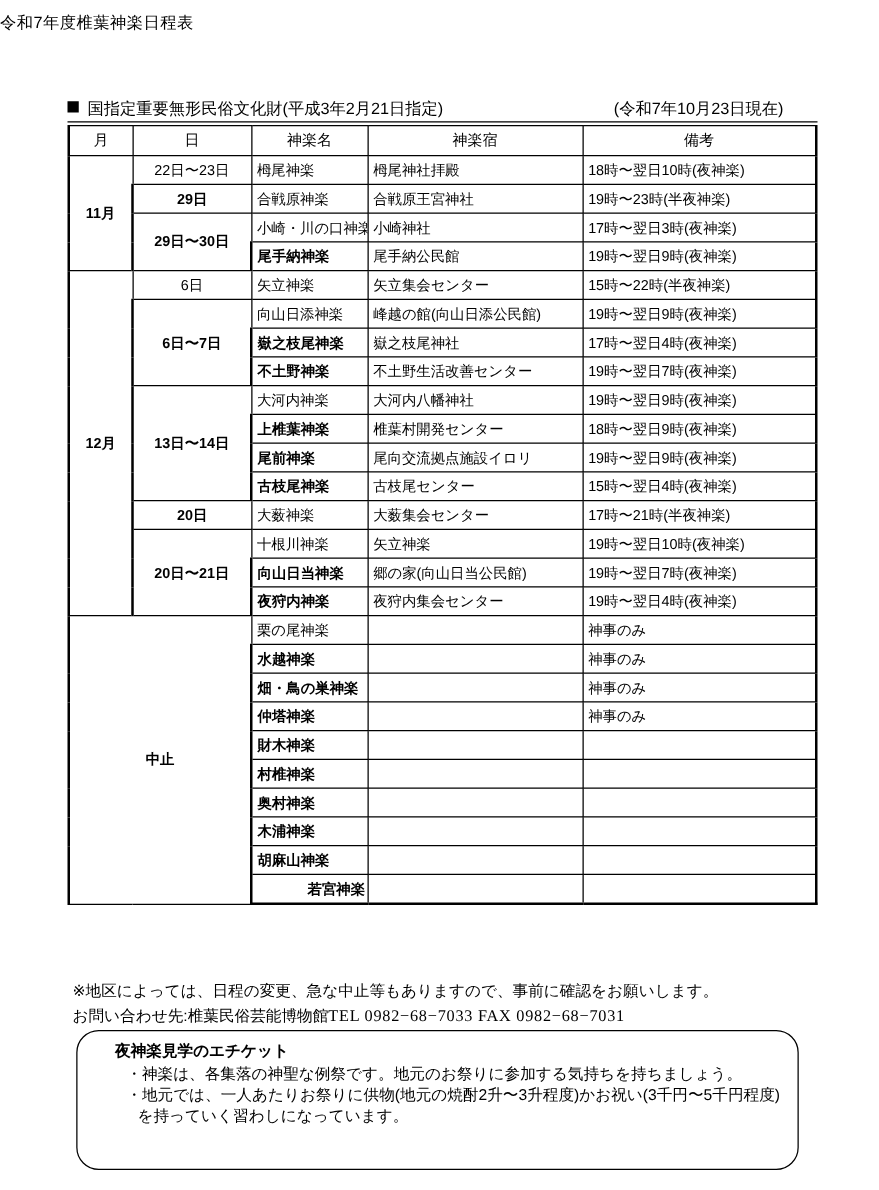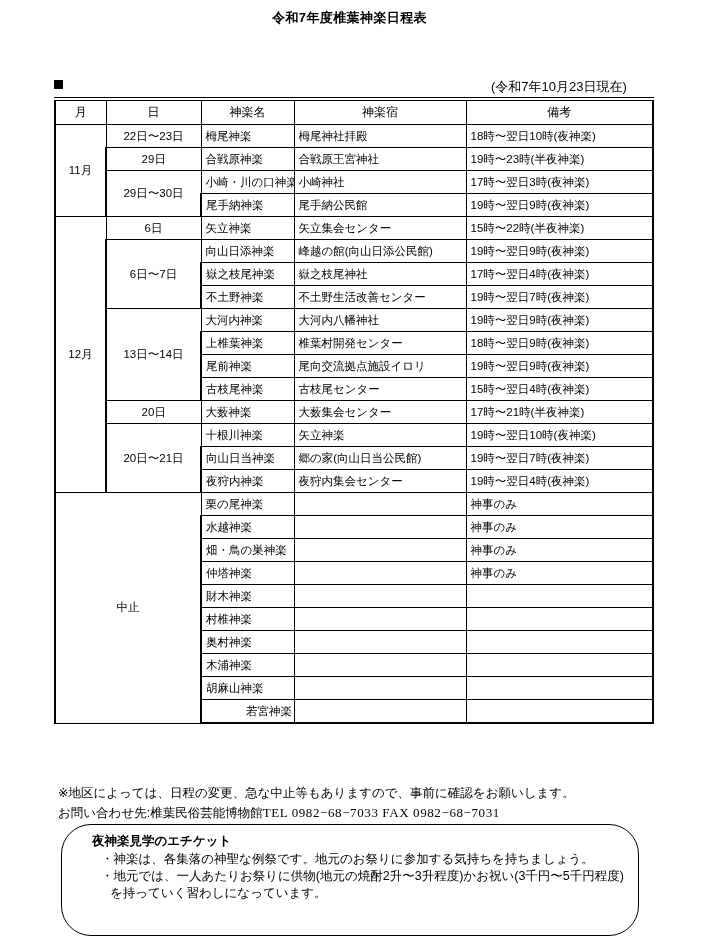--- a/index.html
+++ b/index.html
@@ -21,24 +21,24 @@
     height: 952px;
     box-sizing: border-box;
   }
 
   
   .doc-title {
     position: absolute;
     top: 9px;
     left: 0;
     width: 699px;
-    text-align: center;
+    text-align: left;
     font-size: 13px;
     letter-spacing: 0.4px;
-    font-weight: 700;
+    font-weight: 400;
   }
 
   
   .section-head {
     position: absolute;
     top: 78px;
     left: 54px;
     width: 600px;
     height: 19px;
     border-bottom: 1.3px solid #000;
@@ -102,21 +102,21 @@
     vertical-align: middle;
   }
 
   
   .hv-top    { border-top-width: 2px; }
 
   thead th { border-top-width: 2px; border-bottom-width: 2px; }
   thead th:first-child { border-left-width: 2px; }
   thead th:last-child  { border-right-width: 2px; }
 
-  .kagura-table tr td:first-child { border-left-width: 2px; }
+  .kagura-table tr td:first-child { border-left-width: 2px; font-weight: bold; }
   .kagura-table tr td:last-child  { border-right-width: 2px; }
   .kagura-table tr:last-child td  { border-bottom-width: 2px; padding-left: 44px; }
 
   
   .notes {
     position: absolute;
     left: 58px;
     top: 784px;
     font-size: 12.5px;
     line-height: 19px;
@@ -129,21 +129,21 @@
   }
 
   
   .etiquette {
     position: absolute;
     left: 61px;
     top: 824px;
     width: 578px;
     height: 112px;
     border: 1.3px solid #000;
-    border-radius: 30px;
+    border-radius: 18px;
     box-sizing: border-box;
     padding: 8px 14px 6px 30px;
   }
   .etq-title {
     font-size: 12.5px;
     font-weight: bold;
     margin-bottom: 1px;
   }
   .etq-list {
     margin: 0;
@@ -162,21 +162,21 @@
   }
 </style>
 </head>
 <body>
 
 <div class="page">
 
   <div class="doc-title">令和7年度椎葉神楽日程表</div>
 
   <div class="section-head">
-    <span class="marker"></span>
+    <span class="marker"></span><span class="sh-left">国指定重要無形民俗文化財(平成3年2月21日指定)</span>
     <span class="sh-right">(令和7年10月23日現在)</span>
   </div>
 
   <table class="kagura-table">
     <colgroup>
       <col class="c-month">
         <col class="c-day">
         <col class="c-name">
         <col class="c-place">
         <col class="c-note">

